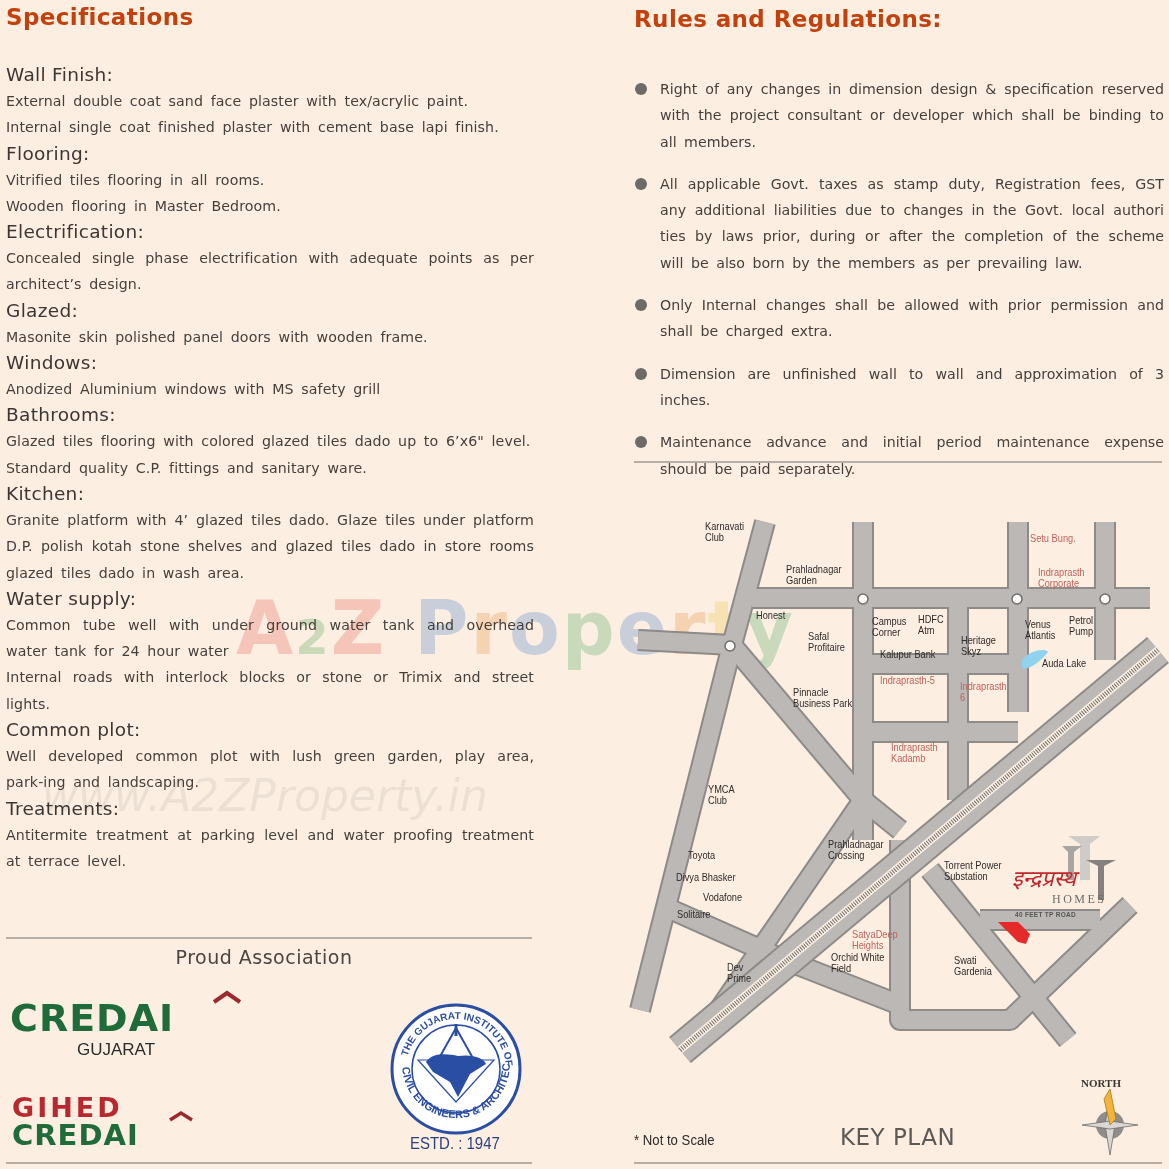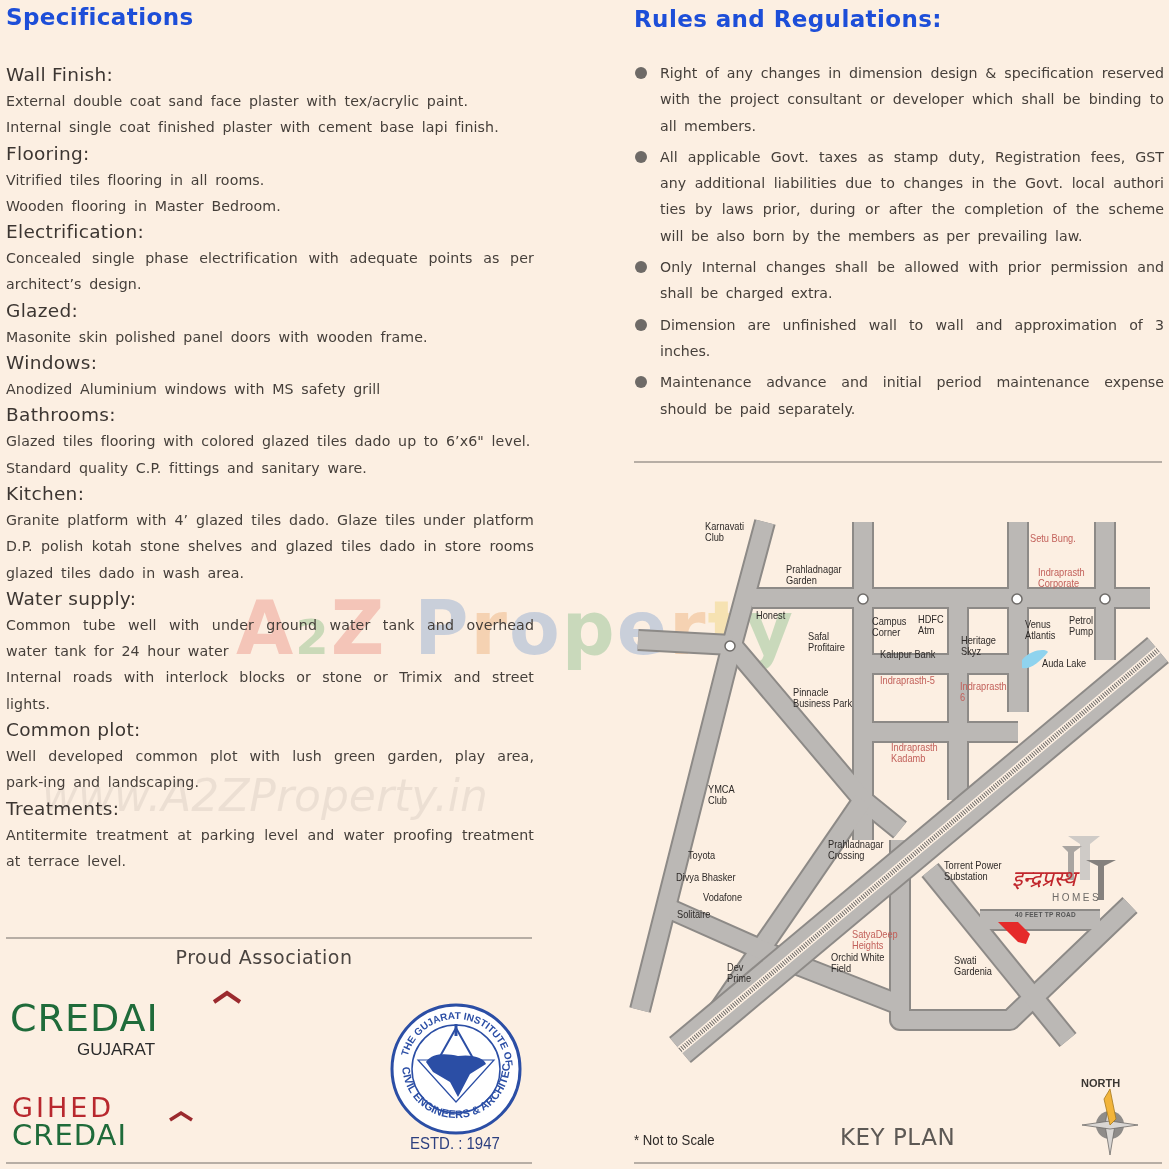--- a/index.html
+++ b/index.html
@@ -3,43 +3,43 @@
 <meta charset="utf-8">
 <style>
   html, body { margin:0; padding:0; }
   body {
     width:1169px; height:1169px; position:relative; overflow:hidden;
     background:#fcefe2; color:#3a3430;
     font-family:"DejaVu Sans", sans-serif;
   }
   .col-left { position:absolute; left:6px; top:0; width:528px; }
   .col-right { position:absolute; left:634px; top:0; width:530px; }
-  .title { font-size:23px; color:#1d4ed8; letter-spacing:0.4px; margin:0; }
+  .title { font-size:23px; color:#c2410c; letter-spacing:0.4px; margin:0; }
   .spec-title { position:absolute; left:0; top:4px; }
   .rules-title { position:absolute; left:0; top:6px; }
   .spec-list { position:absolute; left:0; top:62px; width:528px; }
   .spec-h { font-size:18.5px; color:#3c3632; line-height:26px; height:26px; letter-spacing:0.3px; }
   .spec-p { font-size:14.2px; color:#453f3a; line-height:26.3px; text-align:justify; text-align-last:left; word-spacing:3px; letter-spacing:0.1px; }
   .rules-list { position:absolute; left:0; top:60px; width:530px; list-style:none; margin:0; padding:0; }
-  .rule { position:relative; padding-left:26px; font-size:14.2px; line-height:26.3px; color:#453f3a; margin-bottom:5px; word-spacing:3px; text-align:justify; text-align-last:left; }
+  .rule { position:relative; padding-left:26px; font-size:14.2px; line-height:26.3px; color:#453f3a; margin-bottom:5px; word-spacing:3px; text-align:justify; text-align-last:left;margin-top:16px; }
   .rule .bullet { position:absolute; left:1px; top:7px; width:12px; height:12px; border-radius:50%; background:#6e6a67; }
   .divider { position:absolute; height:2px; background:#b7aea5; }
   .assoc-title { position:absolute; left:0; width:528px; top:946px; text-align:center; font-size:19px; color:#4a4440; letter-spacing:0.5px; }
-  .credai { position:absolute; font-family:"DejaVu Sans", sans-serif; font-weight:normal; letter-spacing:2px; }
+  .credai { position:absolute; font-family:"DejaVu Sans", sans-serif; font-weight:bold; letter-spacing:2px; }
   .gujarat { position:absolute; font-family:"Liberation Sans", sans-serif; font-size:17px; color:#2b2b2b; }
   .map-label { position:absolute; font-family:"Liberation Sans", sans-serif; font-size:10.5px; color:#2e2a28; line-height:11px; transform:scaleX(0.88); transform-origin:left top; white-space:nowrap; }
   .map-label.red { color:#c2605a; }
   .keyplan { position:absolute; left:840px; top:1124px; font-size:23px; color:#5d5955; letter-spacing:0.5px; font-family:"DejaVu Sans", sans-serif; }
   .notscale { position:absolute; left:634px; top:1131px; font-family:"Liberation Sans", sans-serif; font-size:15.5px; color:#2e2a28; transform:scaleX(0.85); transform-origin:left top; }
-  .north { position:absolute; left:1081px; top:1077px; font-family:Liberation Sans, sans-serif; font-weight:bold; font-size:11px; color:#3a3632; }
+  .north { position:absolute; left:1081px; top:1077px; font-family:Liberation Serif, serif; font-weight:bold; font-size:11px; color:#3a3632; }
   .watermark { position:absolute; left:236px; top:585px; font-family:"DejaVu Sans", sans-serif; font-weight:bold; font-size:74px; letter-spacing:2px; opacity:0.28; pointer-events:none; white-space:nowrap; }
   .watermark2 { position:absolute; left:42px; top:770px; font-family:"DejaVu Sans", sans-serif; font-size:44px; color:#7d7570; opacity:0.12; pointer-events:none; white-space:nowrap;font-style:italic; }
   .estd { position:absolute; left:410px; top:1134px; font-family:"Liberation Sans", sans-serif; font-size:17px; color:#2c3f7f; transform:scaleX(0.88); transform-origin:left top; }
   .brand { position:absolute; left:1012px; top:862px; font-family:"DejaVu Serif", serif; font-weight:normal; font-size:22px; color:#c1272d; font-style:italic; }
-  .brand-sub { position:absolute; left:1052px; top:892px; font-family:Liberation Sans, sans-serif; font-size:10px; letter-spacing:2.5px; color:#6d6a67;text-align:center; }
+  .brand-sub { position:absolute; left:1052px; top:892px; font-family:Liberation Serif, serif; font-size:12px; letter-spacing:2.5px; color:#6d6a67;text-align:center; }
   .road-label { position:absolute; left:1015px; top:911px; font-family:"Liberation Sans", sans-serif; font-weight:bold; font-size:6.5px; color:#555; letter-spacing:0.3px; }
 </style>
 </head>
 <body>
 
 <div class="watermark">
   <span style="color:#e05a4e">A</span><span style="color:#4da34f;font-size:48px">2</span><span style="color:#e05a4e">Z</span>
   <span style="color:#4a7ec9">P</span><span style="color:#e58a3a">r</span><span style="color:#4a7ec9">o</span><span style="color:#4aa35a">p</span><span style="color:#4a7ec9">e</span><span style="color:#e58a3a">r</span><span style="color:#e9c43a">t</span><span style="color:#4aa35a">y</span>
 </div>
 <div class="watermark2">www.A2ZProperty.in</div>

